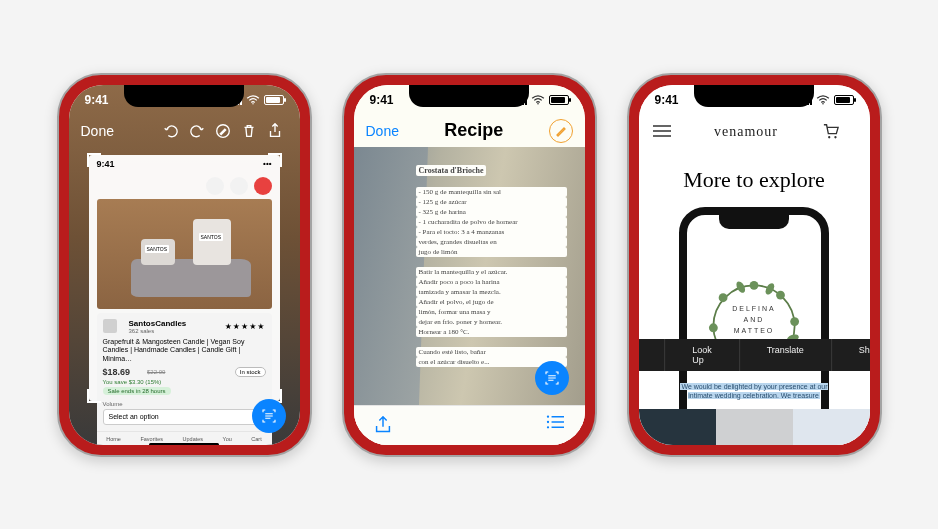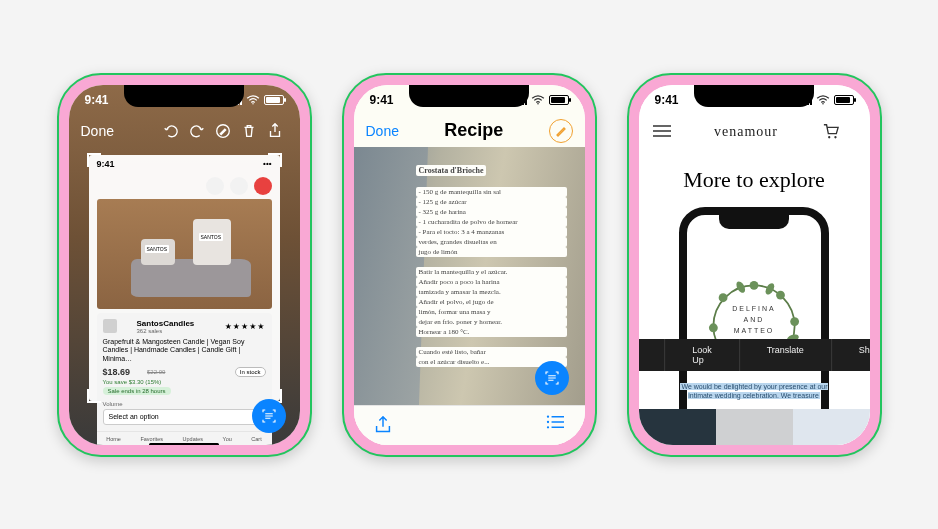--- a/index.html
+++ b/index.html
@@ -9,23 +9,23 @@
     background: #f4f4f4;
     display: flex;
     justify-content: center;
     align-items: center;
     gap: 30px;
   }
 
   
   .phone {
     width: 255px; height: 384px;
-    background: #f9a8d4;
+    background: #b91c1c;
     border-radius: 44px;
-    border: 2px solid #22c55e;
+    border: 2px solid #a3a3a3;
     box-shadow: 0 4px 14px rgba(0,0,0,.18);
     padding: 10px;
     position: relative;
   }
   .phone .screen {
     width: 100%; height: 100%;
     background: #fff;
     border-radius: 34px;
     overflow: hidden;
     position: relative;
@@ -113,21 +113,21 @@
   .candle2 {
     position:absolute; left:96px; bottom:44px;
     width:38px; height:46px; background:#e8e4e0; border-radius:4px;
   }
   .candle-label {
     position:absolute; background:#fff; font-size:5px; padding:1px 2px; border-radius:1px;
   }
   .details-card {
     margin:0 8px; background:#f4f4f4; border-radius:4px; padding:6px; font-size:8px;
   }
-  .shop-row{display:flex;align-items:center;gap:20px;margin-bottom:4px}
+  .shop-row{display:flex;align-items:center;gap:12px;margin-bottom:4px}
   .shop-avatar{width:14px;height:14px;background:#d0d0d0;border-radius:2px}
   .shop-name{font-weight:600;font-size:8px}
   .shop-sub{font-size:6px;color:#666}
   .rating-pill{margin-left:auto;font-size:8px;letter-spacing:1px}
   .prod-title{font-size:7px;line-height:1.25;margin-bottom:3px}
   .price-row{display:flex;align-items:center;gap:17px;margin-bottom:2px}
   .price{font-weight:700;color:#333;font-size:9px}
   .price-old{font-size:6px;color:#888;text-decoration:line-through}
   .stock-pill{margin-left:auto;font-size:6px;background:#fff;border:1px solid #bbb;padding:1px 4px;border-radius:8px}
   .save-line{font-size:6px;color:#2e7d32}

